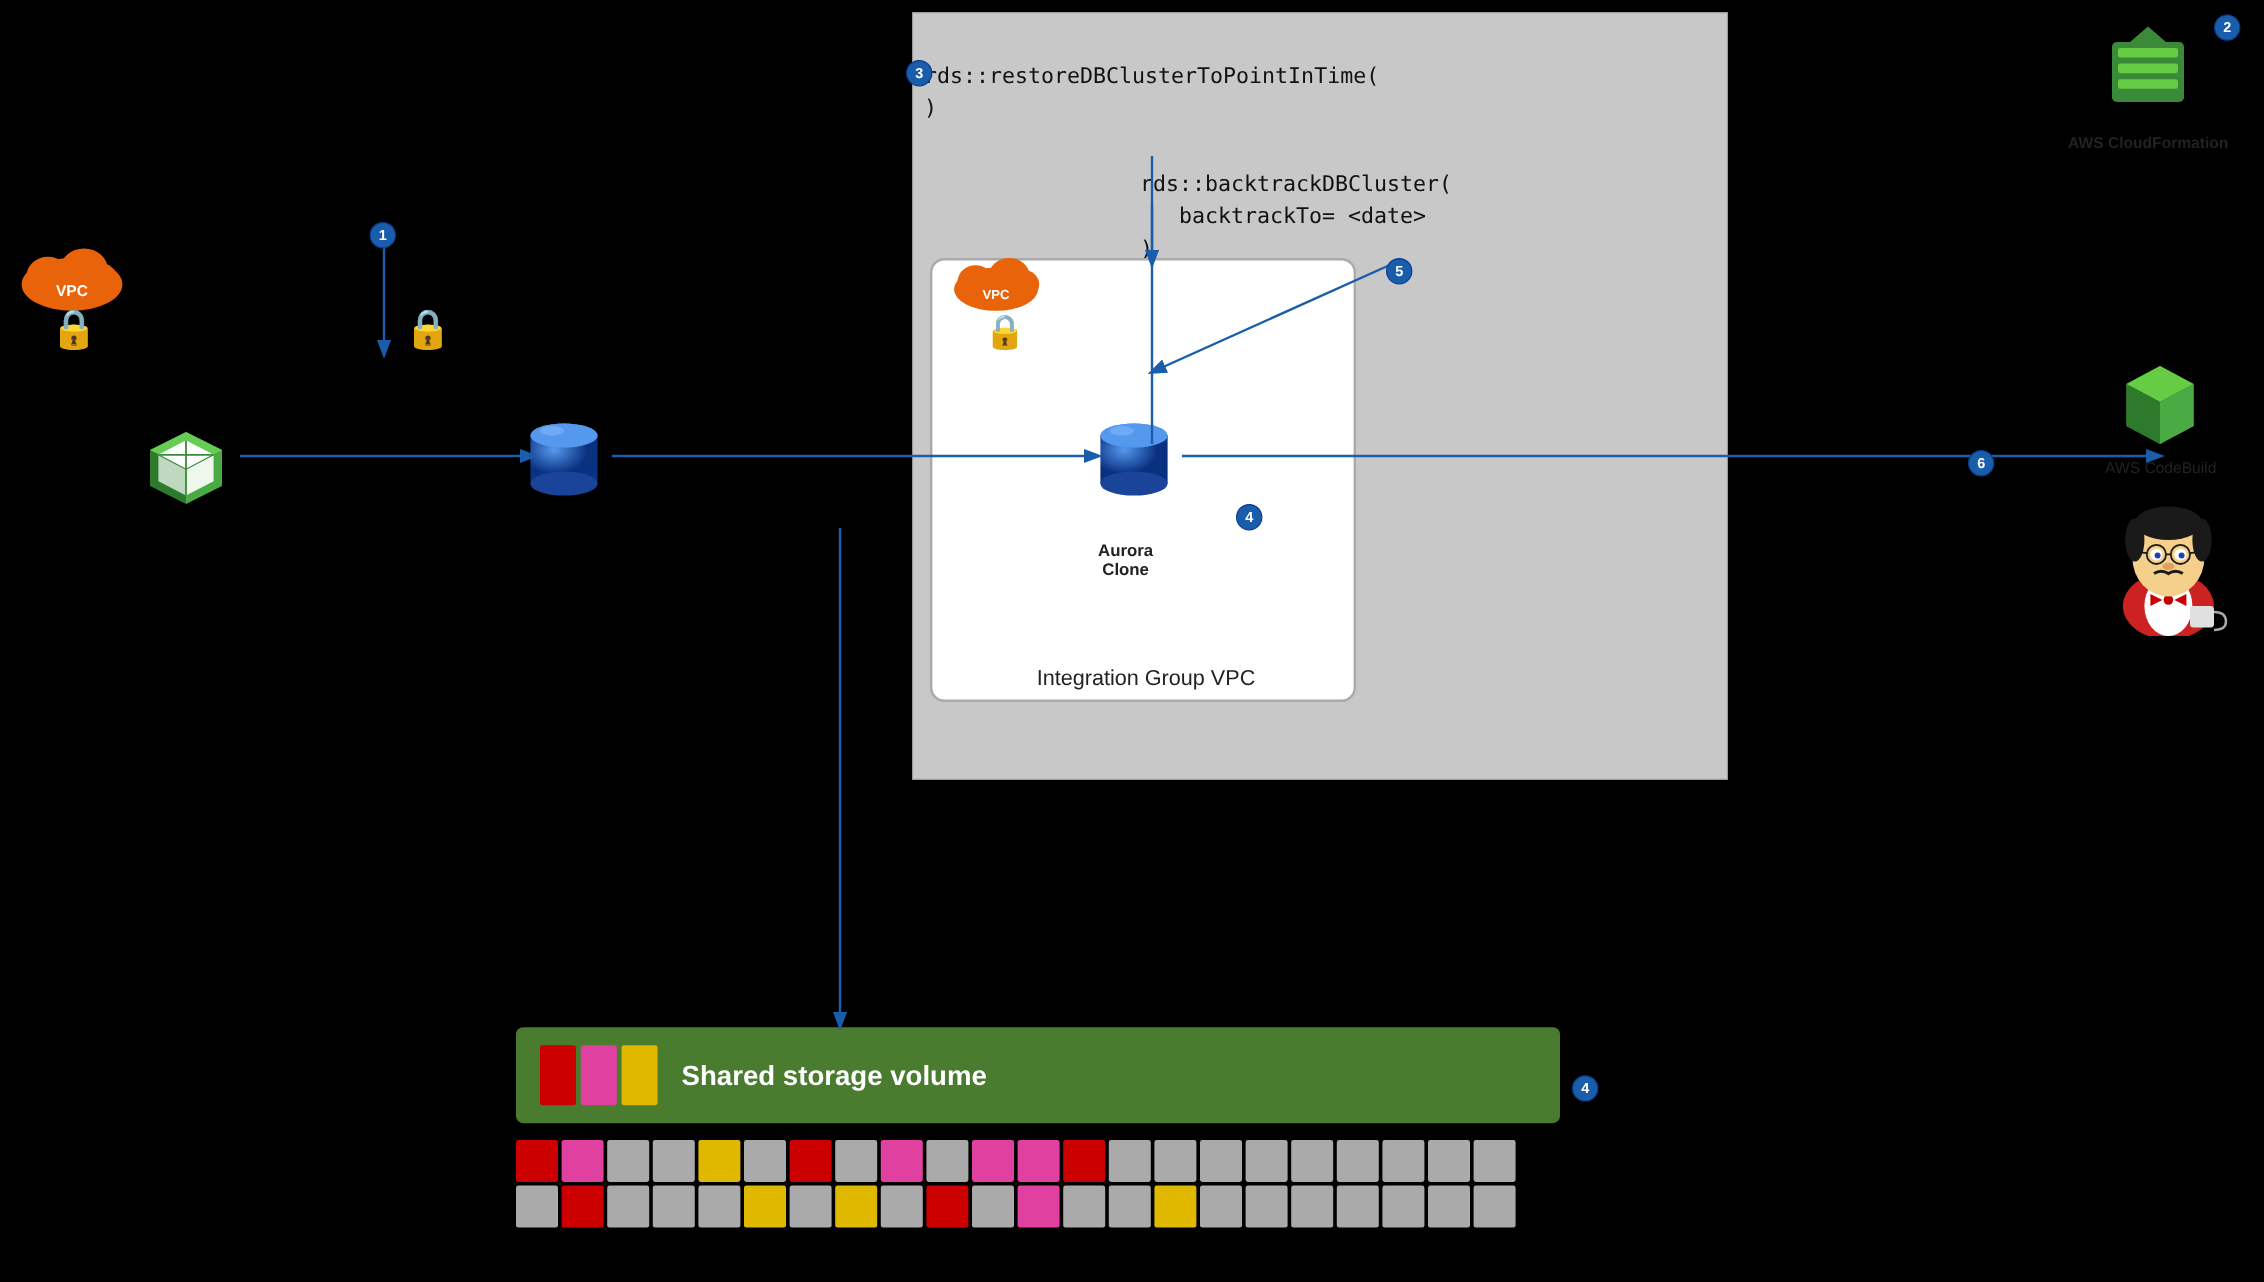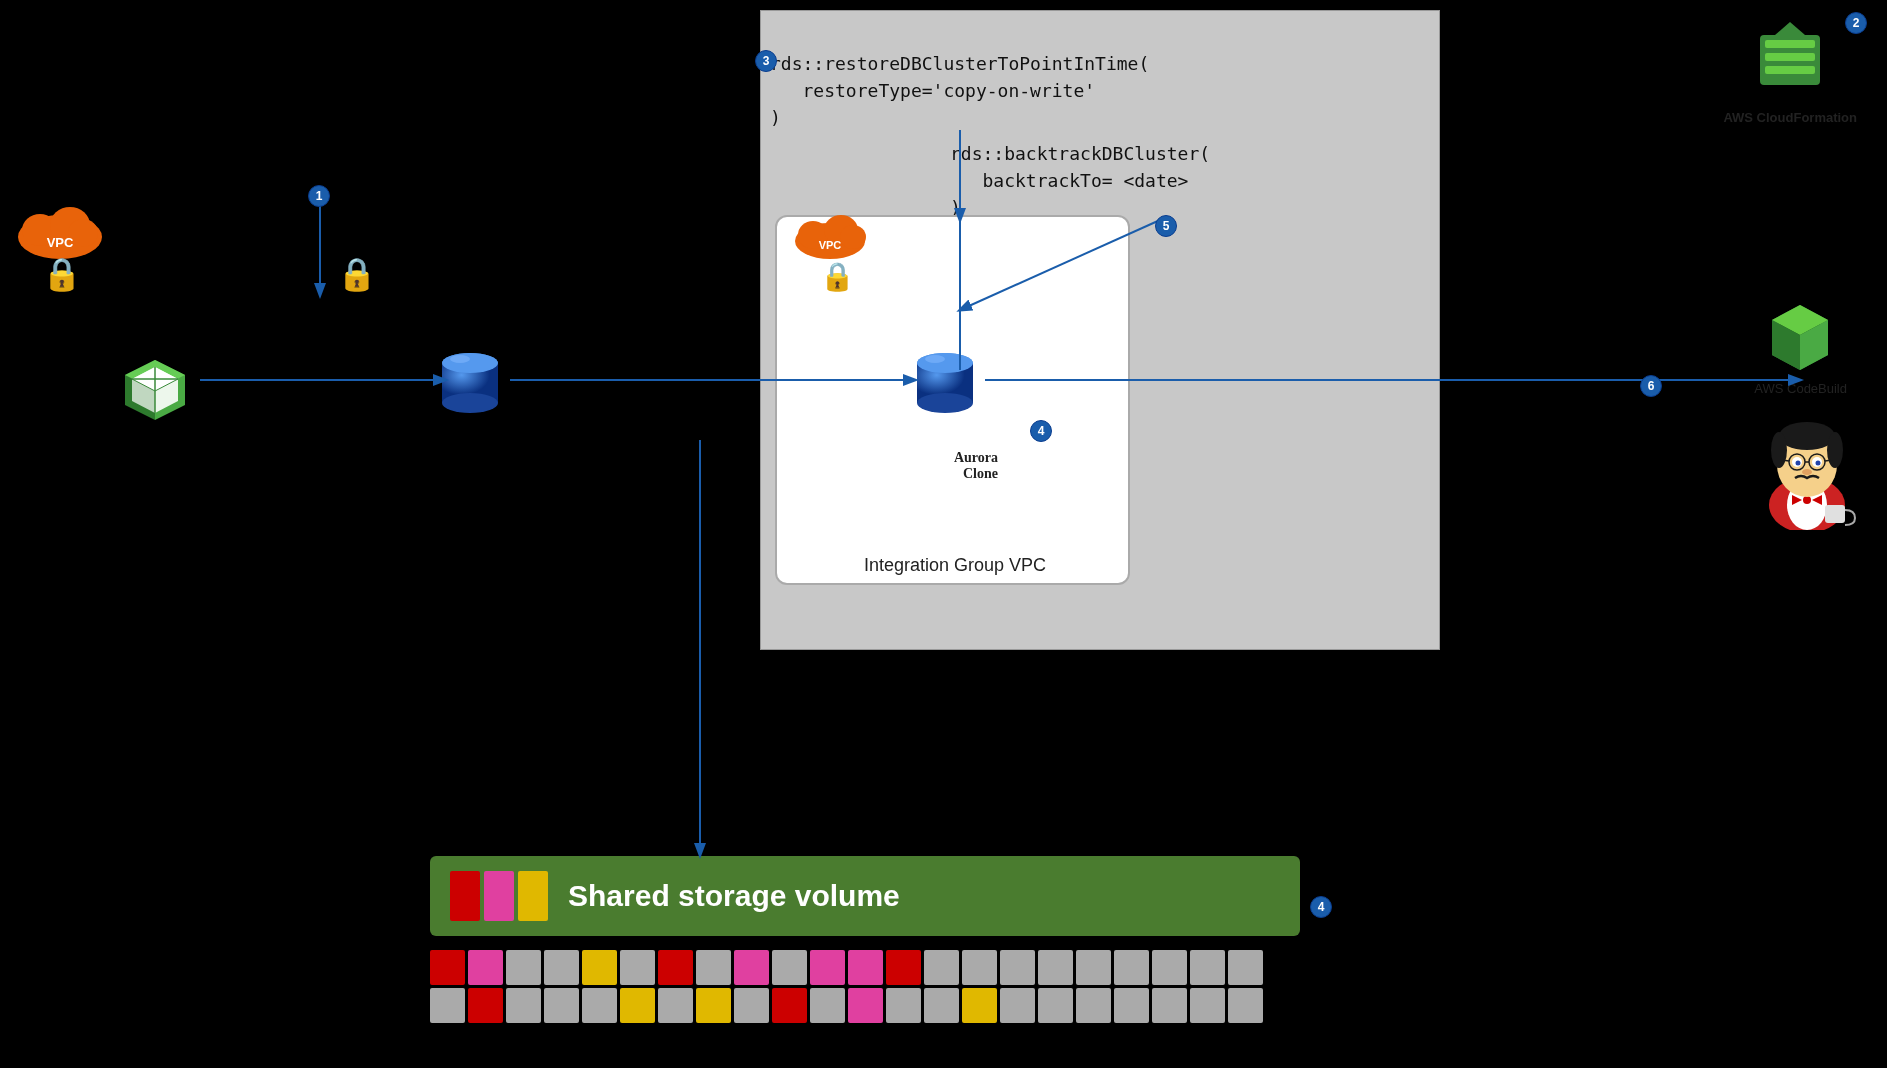--- a/index.html
+++ b/index.html
@@ -163,21 +163,21 @@
       width: 870px;
       height: 80px;
       background: #4a7c2f;
       border-radius: 6px;
       display: flex;
       align-items: center;
       padding: 0 20px;
     }
     .storage-bar-label {
       color: white;
-      font-size: 30px;
+      font-size: 23px;
       font-weight: bold;
       margin-left: 20px;
     }
     .storage-colored-blocks {
       display: flex;
       gap: 4px;
       align-items: center;
     }
     .sblock {
       width: 30px;
@@ -220,35 +220,33 @@
     }
 
     
     .aurora-label {
       position: absolute;
       top: 450px;
       left: 878px;
       font-size: 14px;
       font-weight: bold;
       color: #222;
-      text-align: right;
+      text-align: center;
       width: 120px;
-      font-family: Liberation Serif, serif;
     }
   </style>
 </head>
 <body>
 
 <div class="diagram-area">
 
   <div class="gray-panel"></div>
 
   <div class="code-text">
     <div>rds::restoreDBClusterToPointInTime(</div>
-    <div>&nbsp;&nbsp;<span>  restoreType='copy-on-write'</span></div>
     <div>)</div>
   </div>
 
   <div class="code-text2">
     <div>rds::backtrackDBCluster(</div>
     <div>&nbsp;&nbsp;<span>  backtrackTo= &lt;date&gt;</span></div>
     <div>)</div>
   </div>
 
   <div class="itVpc-box"></div>

